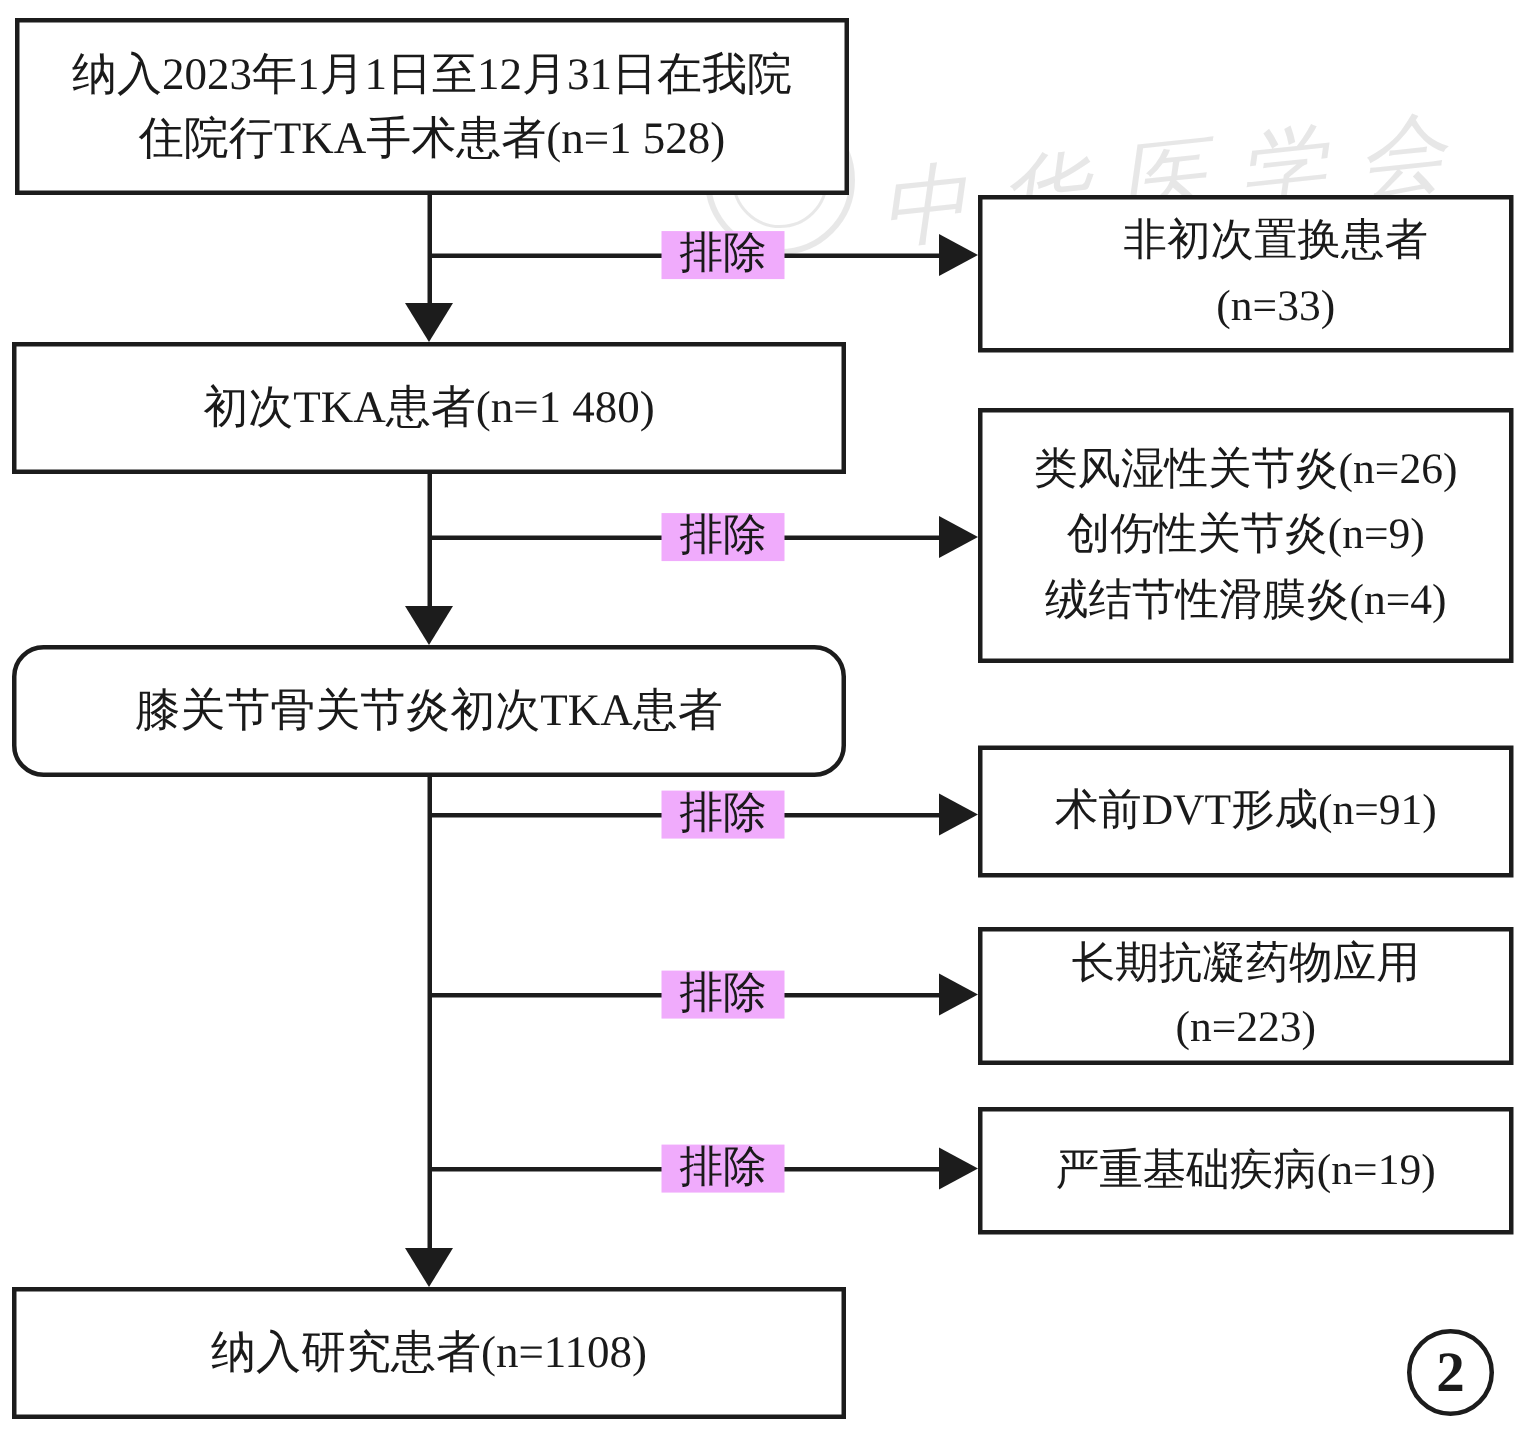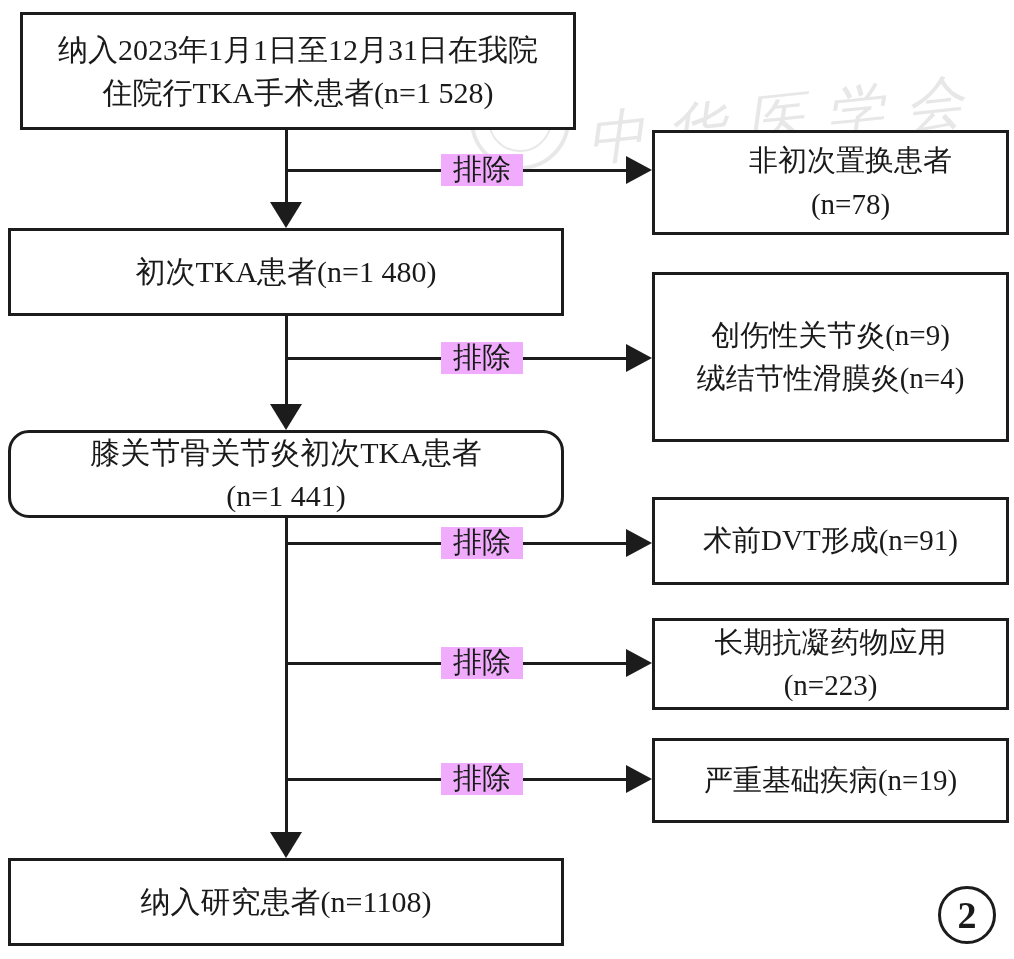--- a/index.html
+++ b/index.html
@@ -22,21 +22,21 @@
     flex-direction: column;
     justify-content: center;
     align-items: center;
     text-align: center;
     box-sizing: border-box;
     z-index: 2;
   }
   .main { font-size: 30px; line-height: 1.45; }
   .excl { font-size: 29px; line-height: 1.5; }
 
-  .b1 { left: 20px;   top: 12px;  width: 556px; height: 118px; }
+  .b1 { left: 10px;   top: 12px;  width: 556px; height: 118px; }
   .b2 { left: 8px;   top: 228px; width: 556px; height: 88px;  }
   .b3 { left: 8px;   top: 430px; width: 556px; height: 88px; border-radius: 21px;  }
   .b4 { left: 8px;   top: 858px; width: 556px; height: 88px;  }
 
   .e1 { left: 652px; top: 130px; width: 357px; height: 105px; padding-left: 40px; }
   .e2 { left: 652px; top: 272px; width: 357px; height: 170px; }
   .e3 { left: 652px; top: 497px; width: 357px; height: 88px;  }
   .e4 { left: 652px; top: 618px; width: 357px; height: 92px; font-family: Liberation Serif, serif;  }
   .e5 { left: 652px; top: 738px; width: 357px; height: 85px; text-align: right;  }
 
@@ -164,33 +164,33 @@
     <div>纳入2023年1月1日至12月31日在我院</div>
     <div>住院行TKA手术患者(n=1 528)</div>
   </div>
 
   <div class="box main b2">
     <div>初次TKA患者(n=1 480)</div>
   </div>
 
   <div class="box main b3">
     <div>膝关节骨关节炎初次TKA患者</div>
-    <div>(n=1 441)</div>
   </div>
 
   <div class="box main b4">
     <div>纳入研究患者(n=1108)</div>
   </div>
 
   <div class="box excl e1">
     <div>非初次置换患者</div>
-    <div>(n=78)</div>
+    <div>(n=33)</div>
   </div>
 
   <div class="box excl e2">
+    <div>类风湿性关节炎(n=26)</div>
     <div>创伤性关节炎(n=9)</div>
     <div>绒结节性滑膜炎(n=4)</div>
   </div>
 
   <div class="box excl e3">
     <div>术前DVT形成(n=91)</div>
   </div>
 
   <div class="box excl e4">
     <div>长期抗凝药物应用</div>

